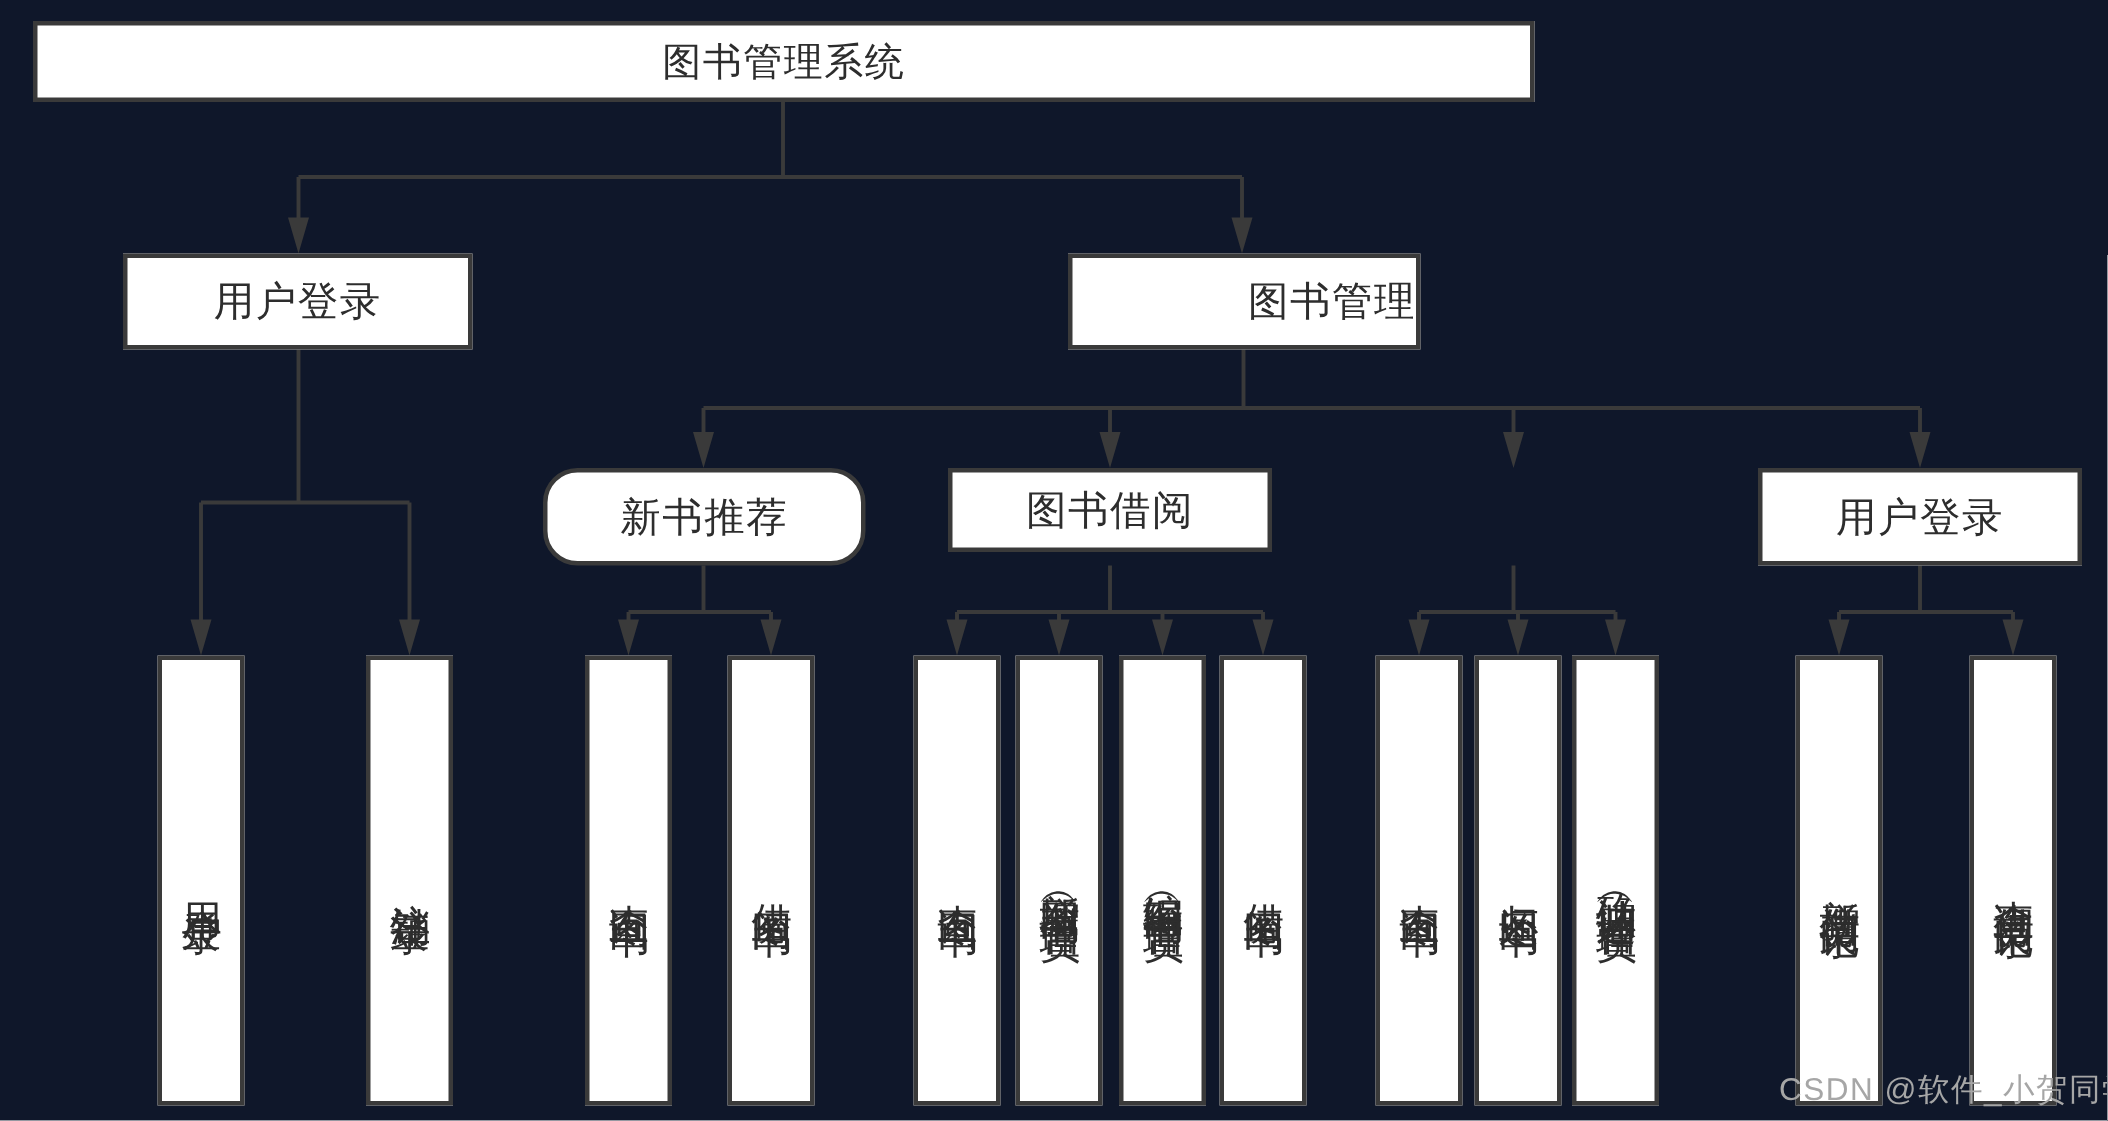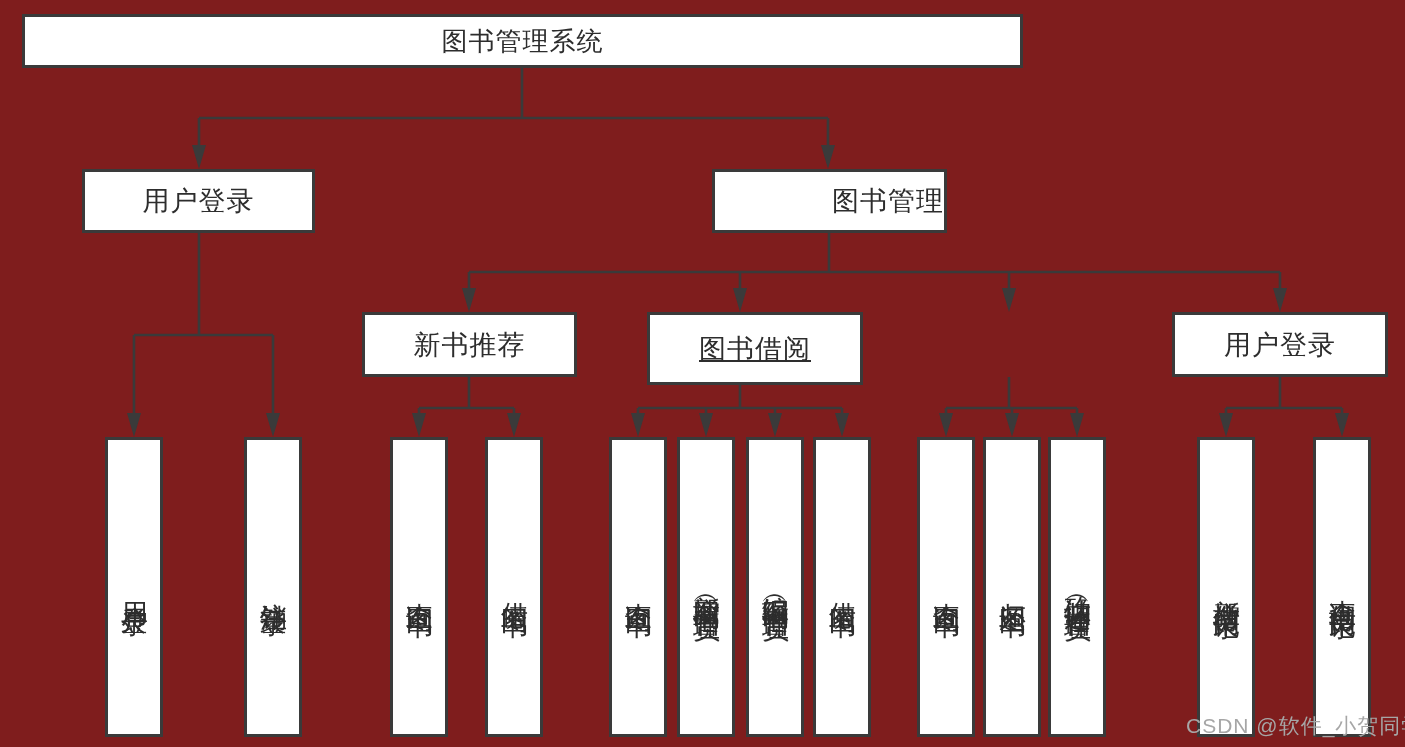--- a/index.html
+++ b/index.html
@@ -1,20 +1,20 @@
 <!DOCTYPE html>
 <html><head>
 <meta charset="utf-8">
 <style>
   html,body{margin:0;padding:0;background:#ffffff;}
   *{box-sizing:border-box;}
   .canvas{
     position:relative;
     width:1405px;height:747px;
-    background:#7f1d1d;
+    background:#0f172a;
     font-family:"Liberation Sans","DejaVu Sans",sans-serif;
     color:#2d2d2d;
     overflow:hidden;
   }
   .wires{position:absolute;left:0;top:0;z-index:1;}
   .wires path.line{fill:none;stroke:#3a3a3a;stroke-width:2.6;}
   .wires path.heads{fill:#3a3a3a;stroke:none;}
   .hbox{
     position:absolute;z-index:2;
     background:#ffffff;border:3px solid #3a3a3a;
@@ -69,24 +69,24 @@
     <span>图书管理系统</span>
   </div>
 
   <div class="hbox" style="left:82px;top:169px;width:233px;height:64px;">
     <span>用户登录</span>
   </div>
   <div class="hbox" style="left:712px;top:169px;width:235px;height:64px;justify-content:flex-end;">
     <span>图书管理</span>
   </div>
 
-  <div class="hbox" style="left:362px;top:312px;width:215px;height:65px;">
+  <div class="hbox" style="left:362px;top:312px;width:215px;height:65px;border-radius:23px;">
     <span>新书推荐</span>
   </div>
-  <div class="hbox" style="left:647px;top:312px;width:216px;height:73px;text-decoration:underline;">
+  <div class="hbox" style="left:632px;top:312px;width:216px;height:56px;">
     <span>图书借阅</span>
   </div>
   <div class="hbox" style="left:1172px;top:312px;width:216px;height:65px;">
     <span>用户登录</span>
   </div>
 
   <div class="vbox" style="left:105px;">
     <span class="vtext">用户登录</span>
   </div>
   <div class="vbox" style="left:244px;">

